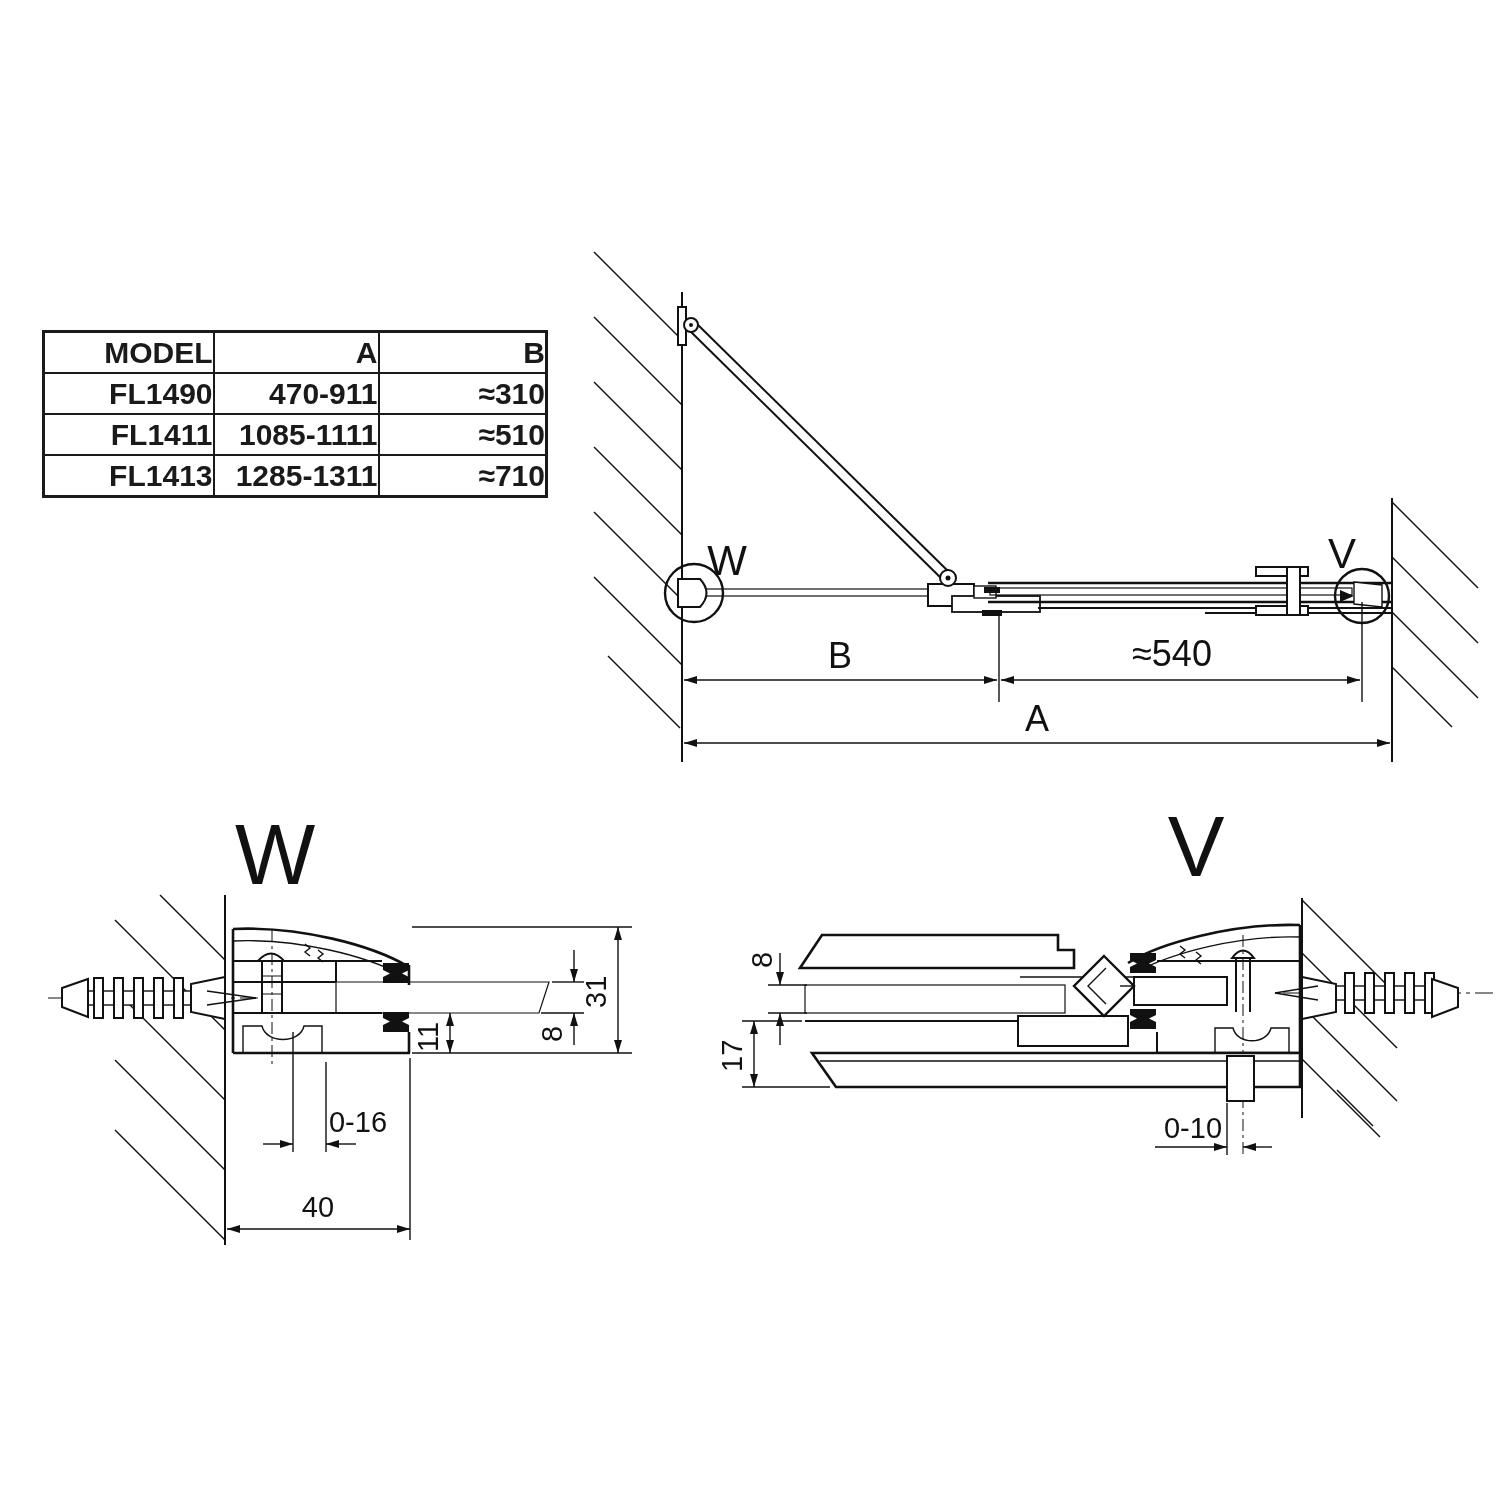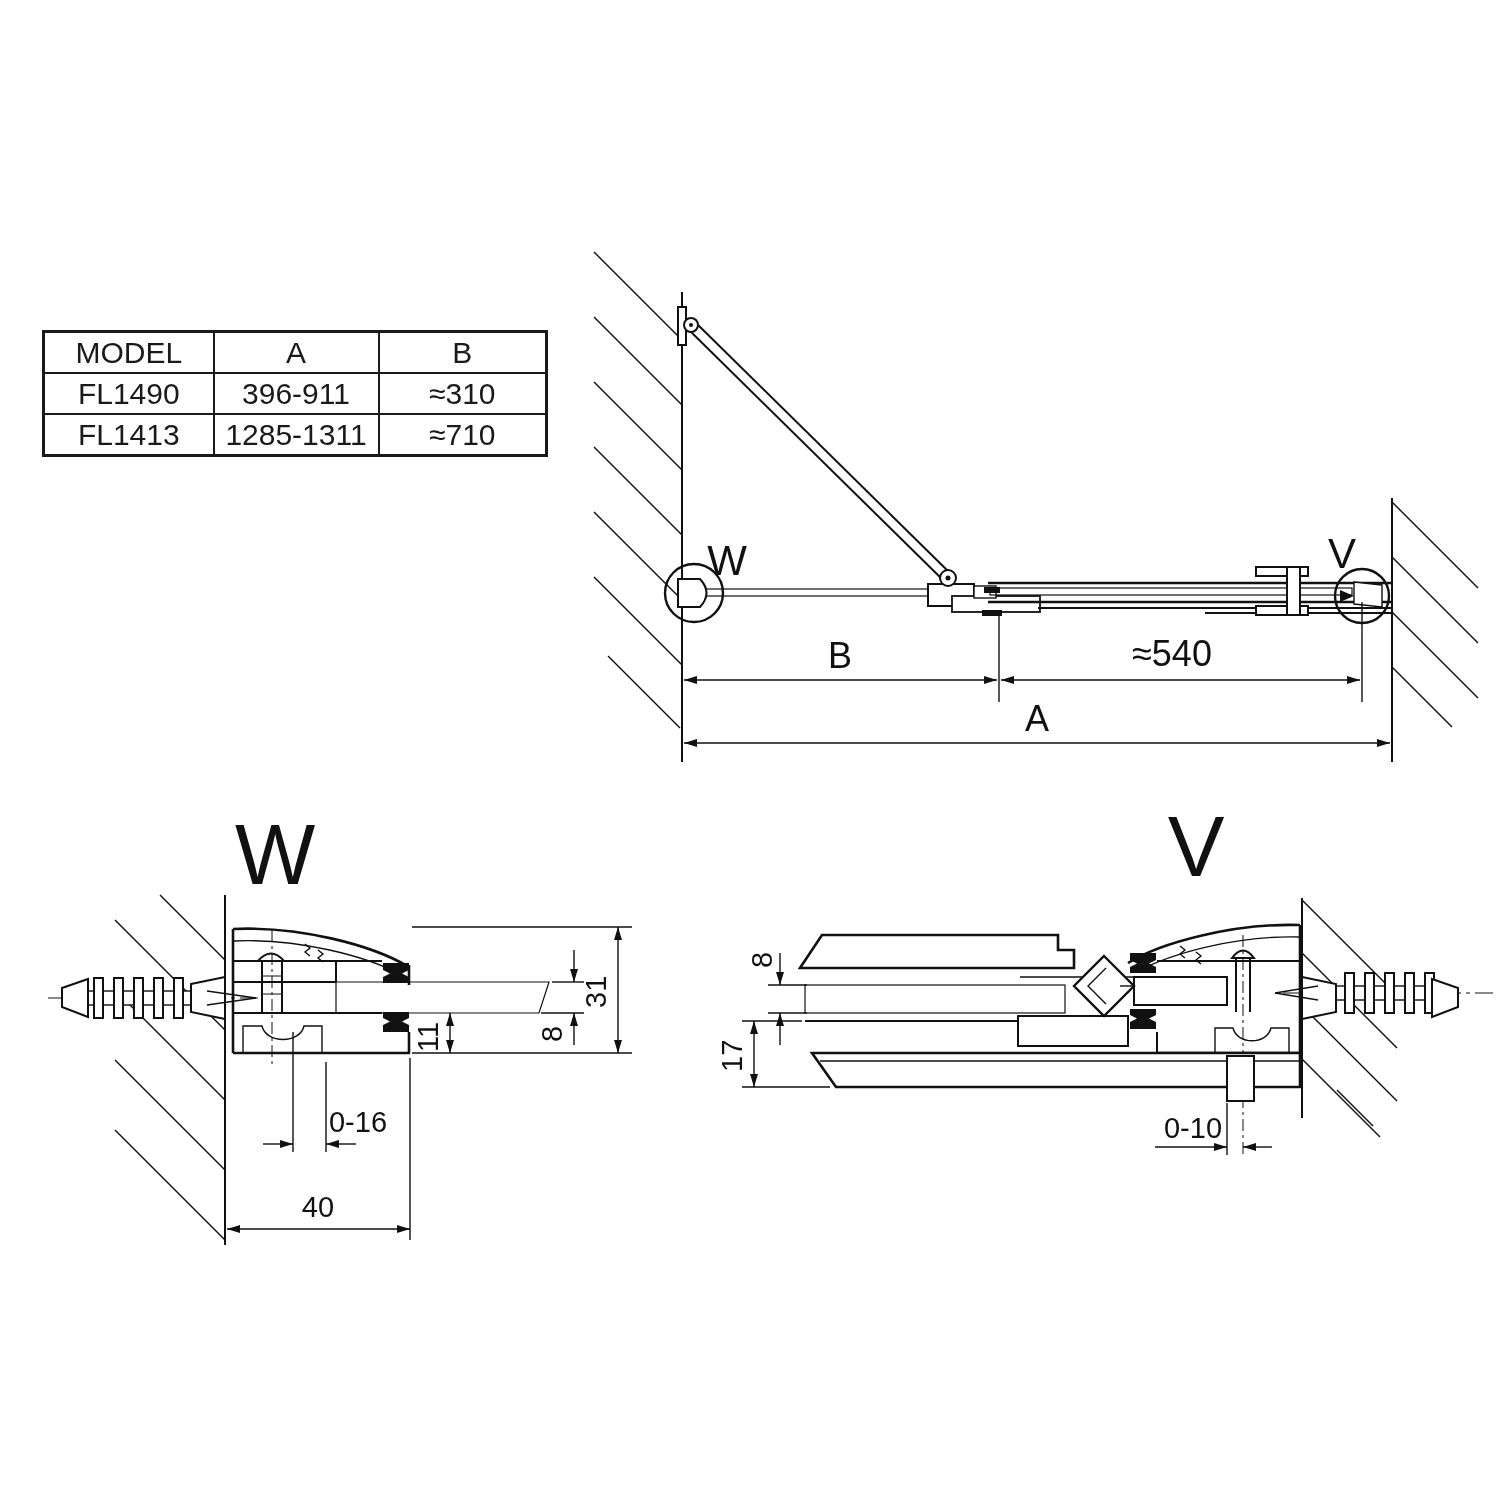--- a/index.html
+++ b/index.html
@@ -2,22 +2,22 @@
 <html><head>
 <meta charset="utf-8">
 <style>
   html,body{margin:0;padding:0;background:#fff;}
   #page{position:relative;width:1500px;height:1500px;background:#ffffff;overflow:hidden;
         font-family:"Liberation Sans",sans-serif;}
   
   #size-table-wrap{position:absolute;left:42px;top:330px;width:503px;}
   table.size{border-collapse:collapse;width:100%;table-layout:fixed;
              font-size:30px;color:#1a1a1a;}
-  table.size td,table.size th{border:2px solid #1a1a1a;height:39px;text-align:center;
-             font-weight:400;padding:0;}
+  table.size td,table.size th{border:2px solid #1a1a1a;height:39px;text-align:right;
+             font-weight:700;padding:0;}
   table.size{border:3px solid #1a1a1a;}
   col.c-model{width:170px;} col.c-a{width:165px;} col.c-b{width:168px;}
   
   svg{position:absolute;left:0;top:0;}
   svg text{font-family:"Liberation Sans",sans-serif;fill:#111;}
   .ln{stroke:#111;fill:none;}
   .thick{stroke-width:2.6;}
   .med{stroke-width:2;}
   .thin{stroke-width:1.4;}
   .hatch{stroke:#111;stroke-width:1.4;}
@@ -42,22 +42,27 @@
           <col class="c-b">
         </colgroup>
       <tbody>
           <tr>
         <td>MODEL</td>
         <td>A</td>
         <td>B</td>
       </tr>
       <tr>
         <td>FL1490</td>
-        <td>396-911</td>
+        <td>470-911</td>
         <td>≈310</td>
+      </tr>
+      <tr>
+        <td>FL1411</td>
+        <td>1085-1111</td>
+        <td>≈510</td>
       </tr>
       <tr>
         <td>FL1413</td>
         <td>1285-1311</td>
         <td>≈710</td>
       </tr>
     </tbody>
       </table>
   </div>
 

